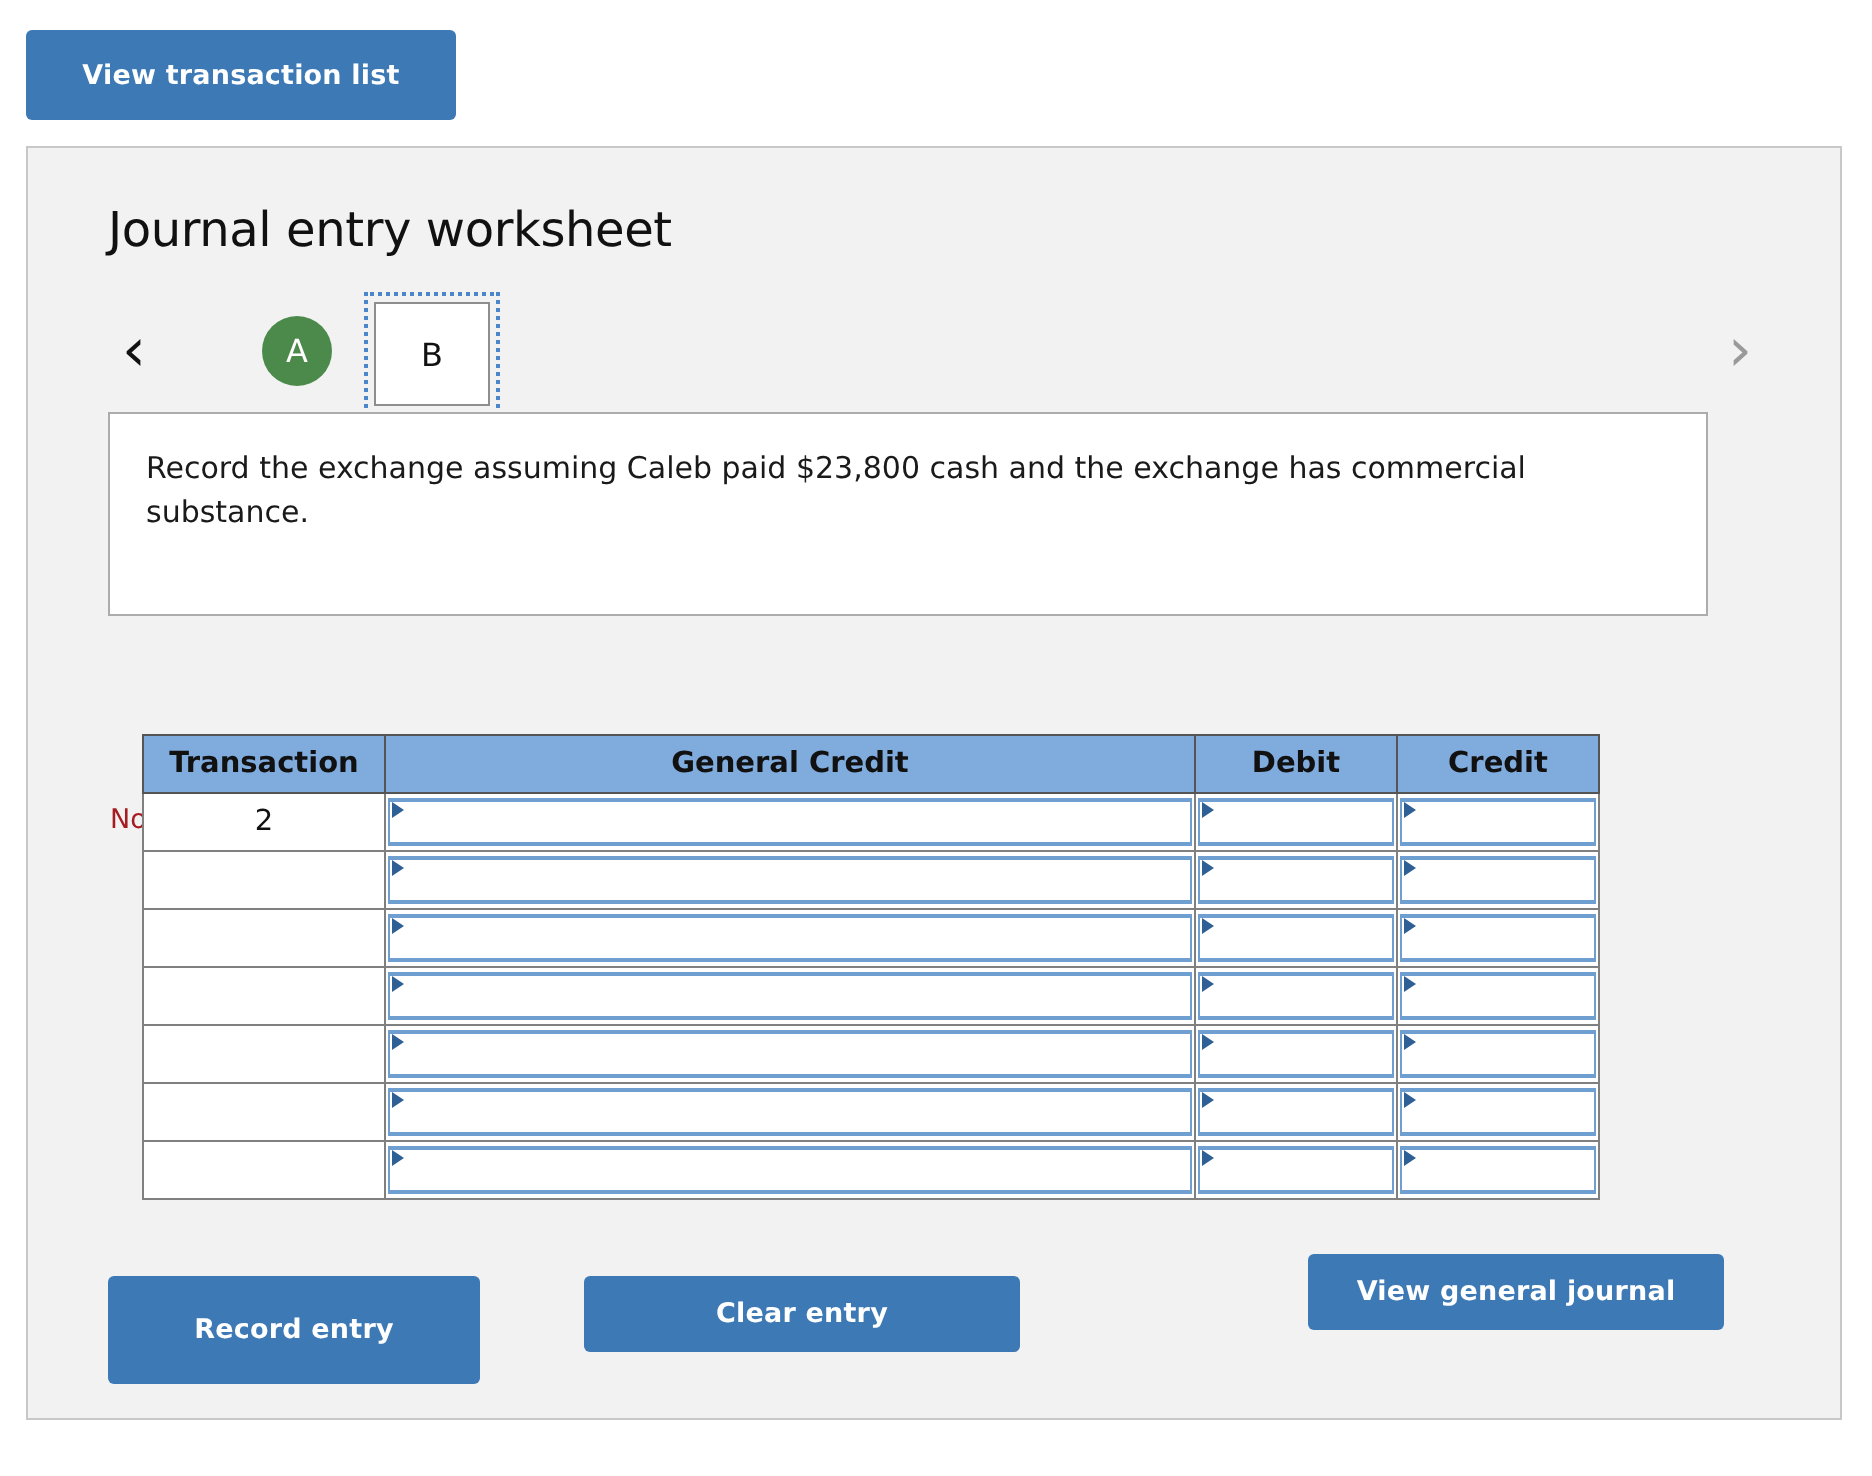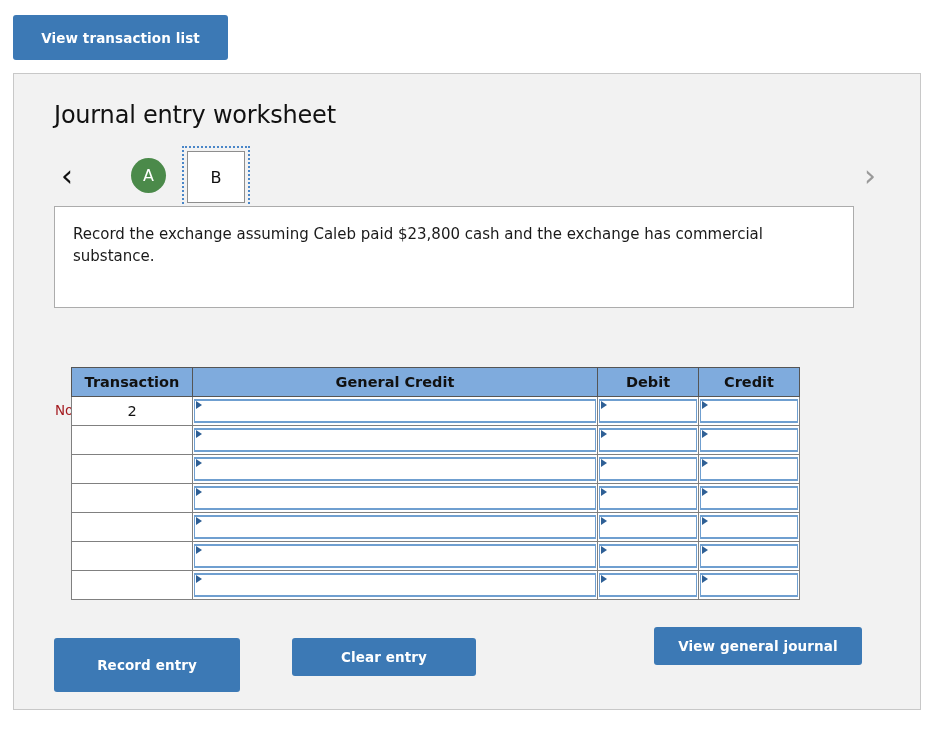--- a/index.html
+++ b/index.html
@@ -222,21 +222,21 @@
     position: absolute;
     left: 40px;
     top: 564px;
     width: 186px;
     height: 54px;
   }
   #clear-entry {
     position: absolute;
     left: 278px;
     top: 564px;
-    width: 184px;
+    width: 218px;
     height: 38px;
   }
   #view-general-journal {
     position: absolute;
     left: 640px;
     top: 553px;
     width: 208px;
     height: 38px;
   }
 </style>

